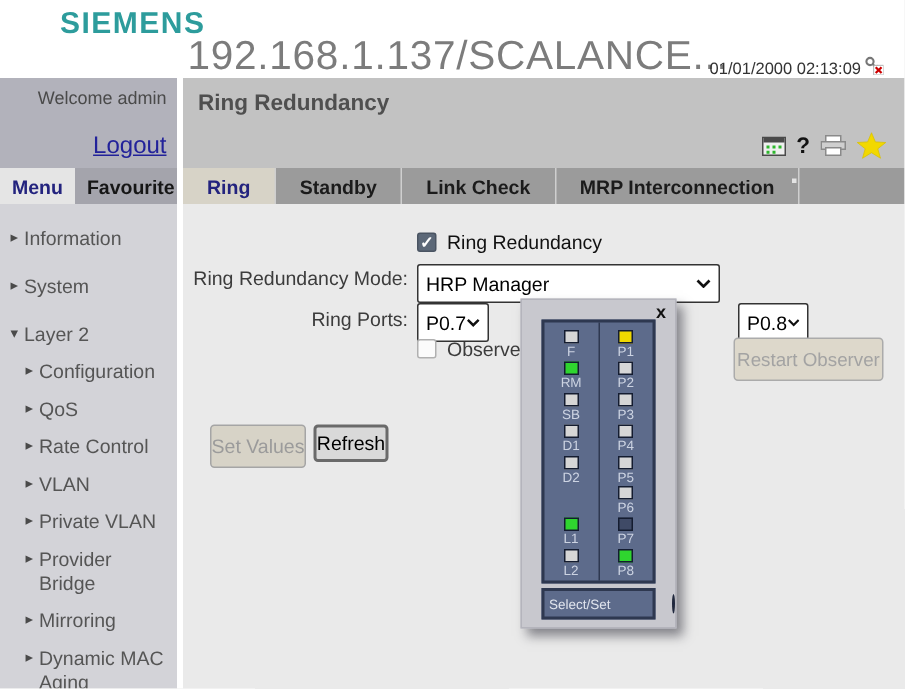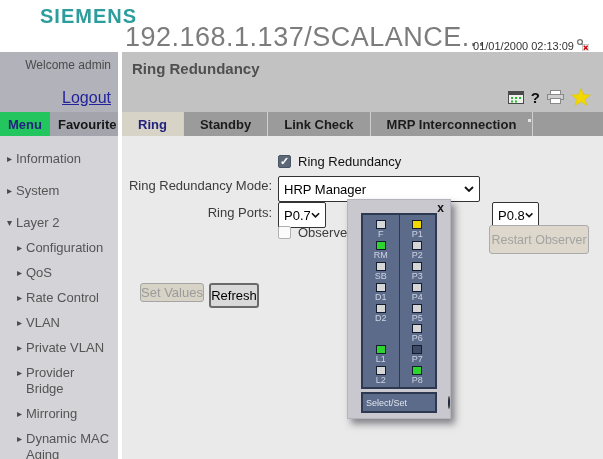--- a/index.html
+++ b/index.html
@@ -21,21 +21,21 @@
   .col-gap { width:4px; background:#fff; }
   .content-col { flex:1; display:flex; flex-direction:column; }
   
   .welcome-box { height:60px; background:#b2b2bb; position:relative; }
   .welcome { position:absolute; top:6px; right:7px; font-size:12px; color:#4a4a4a; }
   .logout { position:absolute; bottom:5px; right:7px; font-size:16px; color:#22229a;
             text-decoration:underline; cursor:pointer; }
   .side-tabs { height:24px; display:flex; }
   .side-tab { padding:0 8px; display:flex; align-items:center; font-size:13px; font-weight:bold;
               background:#a4a4ac; color:#161616; cursor:pointer; }
-  .side-tab.active { background:#22c55e; color:#23237e; }
+  .side-tab.active { background:#e5e5e5; color:#23237e; }
   .side-tab-filler { flex:1; background:#90909a; }
   .side-nav { flex:1; background:#d3d3d8; padding-top:4px; overflow:hidden; }
   .nav-item { display:flex; align-items:flex-start; font-size:13px; color:#555;
               cursor:pointer; line-height:16px; }
   .nav-item.level0 { margin:16px 4px 0 7px; }
   .nav-item.level1 { margin:9px 4px 0 17px; }
   .nav-item:first-child { margin-top:11px; }
   .arrow { font-size:10px; width:9px; flex:0 0 9px; color:#4a4a4a; line-height:16px; }
   
   .content-header { height:60px; background:#c2c2c2; position:relative; }
@@ -65,21 +65,21 @@
   .sel { position:absolute; height:21px; background:#fff; border:1px solid #333;
          border-radius:2px; display:flex; align-items:center; justify-content:space-between;
          padding:12px 5px; color:#000; cursor:pointer; }
   .sel-mode { left:156px; top:40px; width:202px; }
   .sel-porta { left:156px; top:66px; width:48px; height:19px; }
   .sel-portb { left:370px; top:66px; width:47px; height:19px; }
   .btn { position:absolute; display:flex; align-items:center; justify-content:center;
          font-size:13px; font-family:"Liberation Sans", sans-serif; }
   .btn-restart { left:367px; top:89px; width:100px; height:29px; font-size:12.5px;
          background:#ddd8cb; border:1px solid #ababab; border-radius:3px; color:#a3a3a3; }
-  .btn-setvalues { left:18px; top:147px; width:64px; height:19px;
+  .btn-setvalues { left:18px; top:147px; width:64px; height:29px;
          background:#d7d3c7; border:1px solid #a5a5a5; border-radius:3px; color:#9b9b9b; }
   .btn-refresh { left:87px; top:147px; width:50px; height:25px;
          background:#d9d9d9; border:2px solid #6a6a6a; border-radius:3px; color:#000; cursor:pointer; }
   
   .led-popup { position:absolute; left:347px; top:199px; width:104px; height:220px;
          background:#c8c8ce; border:1px solid #b4b4bc;
          box-shadow:4px 5px 7px rgba(50,50,60,0.55); z-index:10; }
   .popup-close { position:absolute; top:1px; right:6px; font-size:12px; font-weight:bold;
          color:#111; cursor:pointer; }
   .device { position:absolute; left:13px; top:13px; width:76px; }

